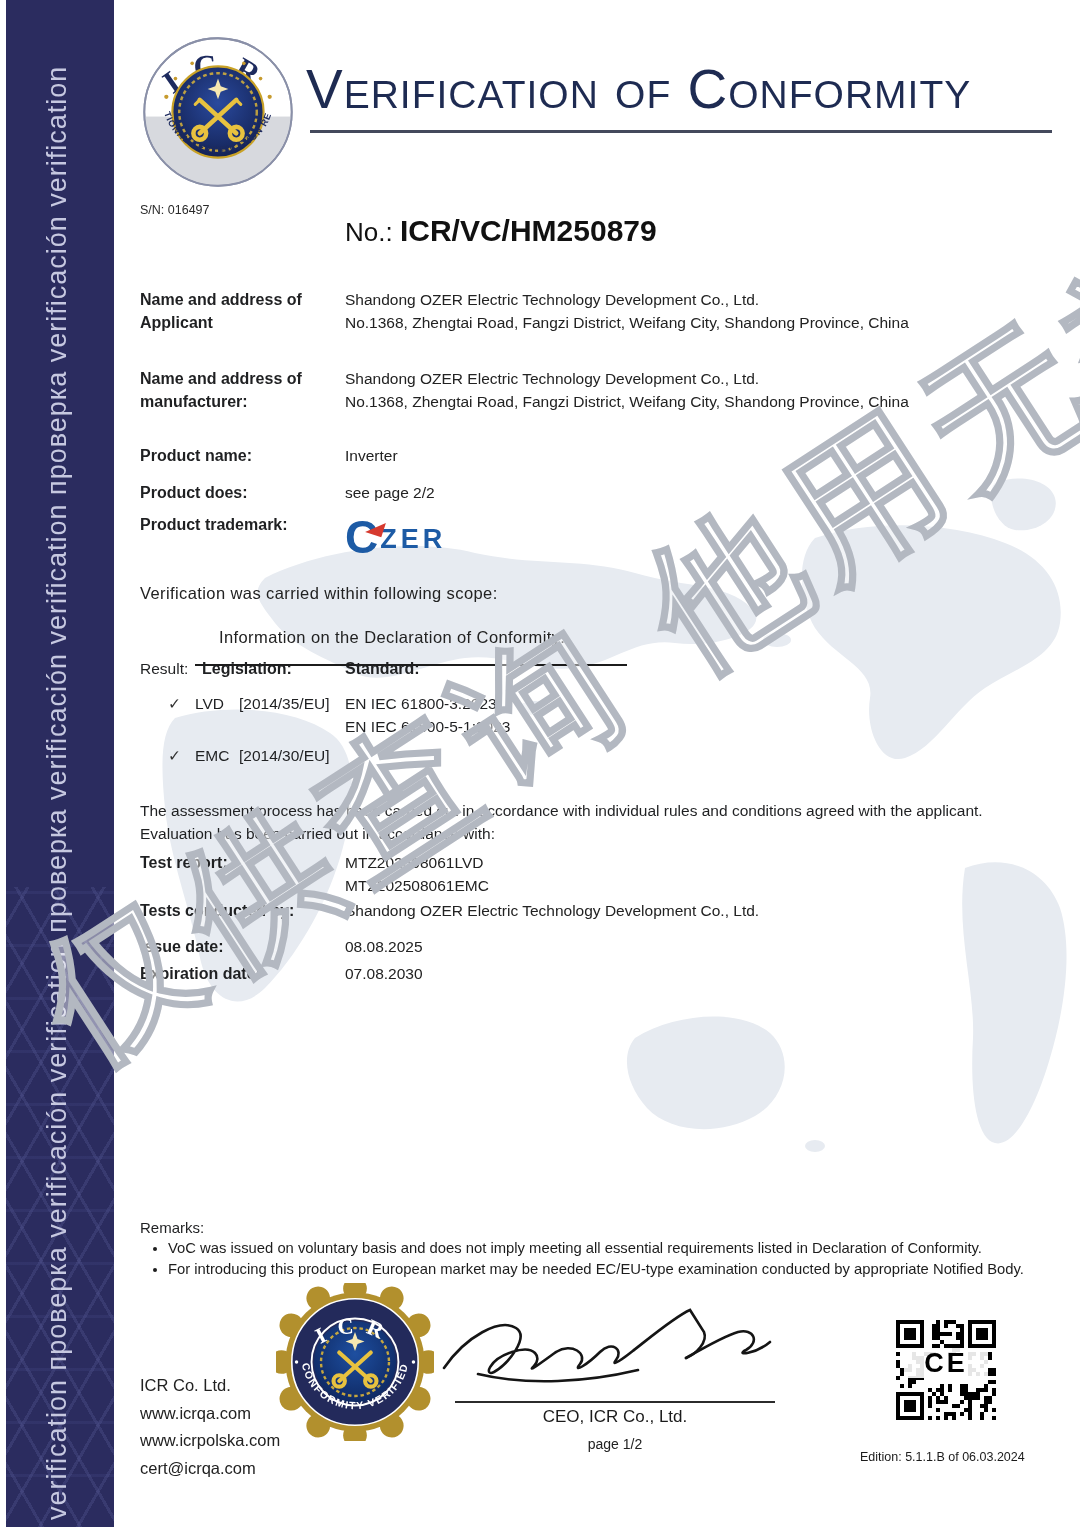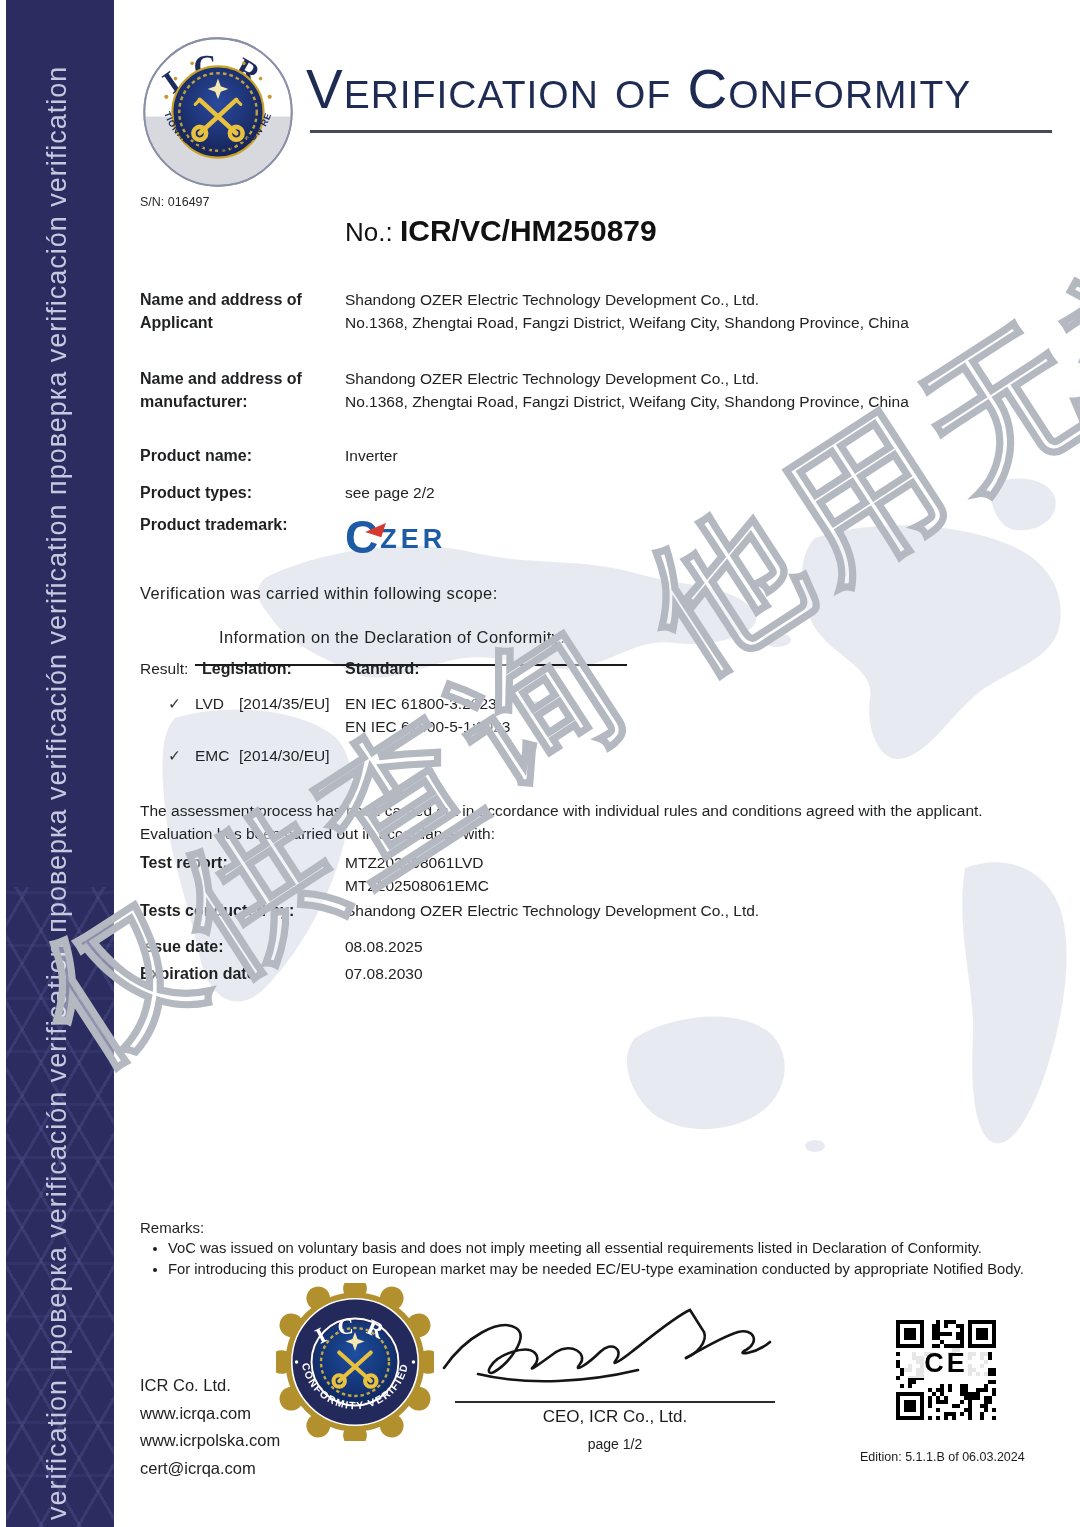--- a/index.html
+++ b/index.html
@@ -22,21 +22,21 @@
     transform:rotate(-33deg);font-size:150px;font-weight:700;letter-spacing:16px;
     color:rgba(255,255,255,.45);-webkit-text-stroke:2.5px #b3b8c1;pointer-events:none;white-space:nowrap;}
   
   .content{position:absolute;inset:0;z-index:2;}
   .abs{position:absolute;}
   .pre{white-space:pre-line;}
   
   .doc-title{left:306px;top:54px;font-size:55px;line-height:70px;font-variant:small-caps;
     letter-spacing:1px;color:#1e2b52;font-weight:500;}
   .title-rule{left:310px;top:130px;width:742px;height:3px;background:#44495c;}
-  .serial{left:140px;top:195px;font-size:12.5px;color:#2a2a2a;}
+  .serial{left:140px;top:203px;font-size:12.5px;color:#2a2a2a;}
   .certno{left:345px;top:214px;font-size:26px;color:#111;}
   .certno b{font-size:30px;font-weight:700;}
   
   .row{position:absolute;left:140px;display:flex;align-items:flex-start;}
   .lbl{width:205px;font-weight:700;font-size:16px;line-height:23px;flex:0 0 205px;}
   .val{font-size:15.5px;line-height:23px;color:#222;}
   
   .ozer{display:flex;align-items:center;margin-top:6px;}
   .ozer-c{position:relative;font-weight:800;font-size:46px;line-height:36px;color:#1d5ba5;
     font-family:"Liberation Sans",sans-serif;}
@@ -163,21 +163,21 @@
       <div class="lbl pre">Name and address of
 manufacturer:</div>
       <div class="val pre">Shandong OZER Electric Technology Development Co., Ltd.
 No.1368, Zhengtai Road, Fangzi District, Weifang City, Shandong Province, China</div>
     </div>
     <div class="row" style="top:444px">
       <div class="lbl">Product name:</div>
       <div class="val">Inverter</div>
     </div>
     <div class="row" style="top:481px">
-      <div class="lbl">Product types:</div>
+      <div class="lbl">Product does:</div>
       <div class="val">see page 2/2</div>
     </div>
     <div class="row" style="top:513px">
       <div class="lbl">Product trademark:</div>
       <div class="ozer">
         <span class="ozer-c"><span>C</span><span class="ozer-tri"></span></span>
         <span class="ozer-rest">ZER</span>
       </div>
     </div>
 

